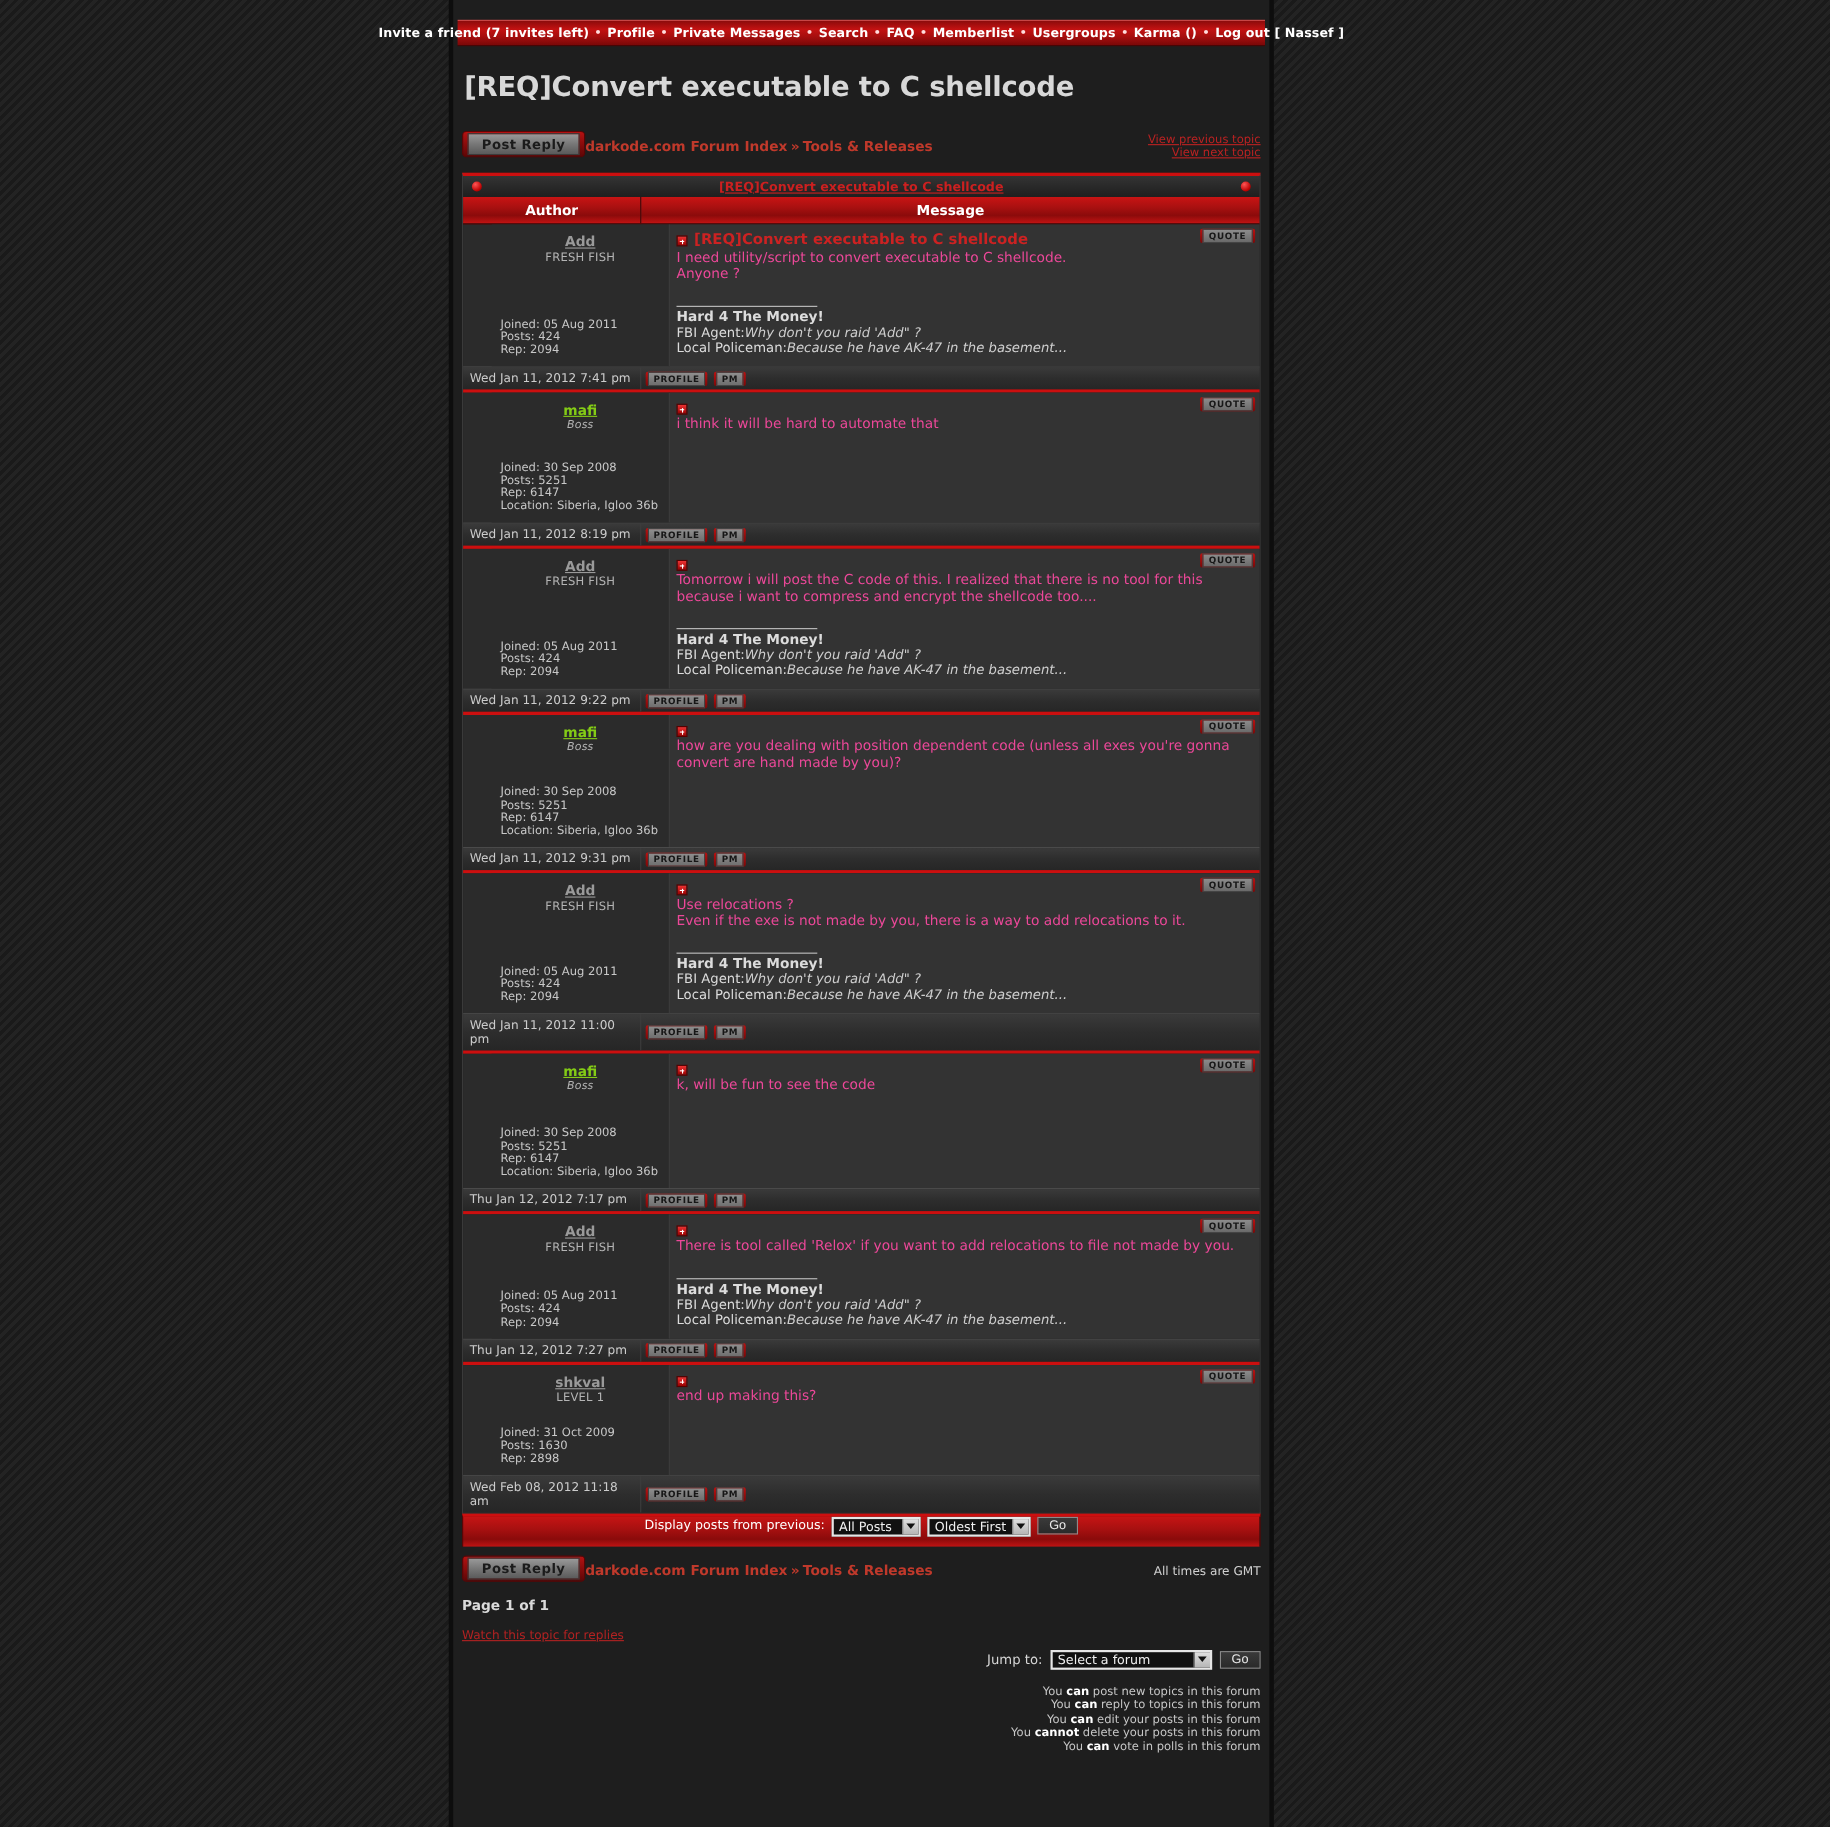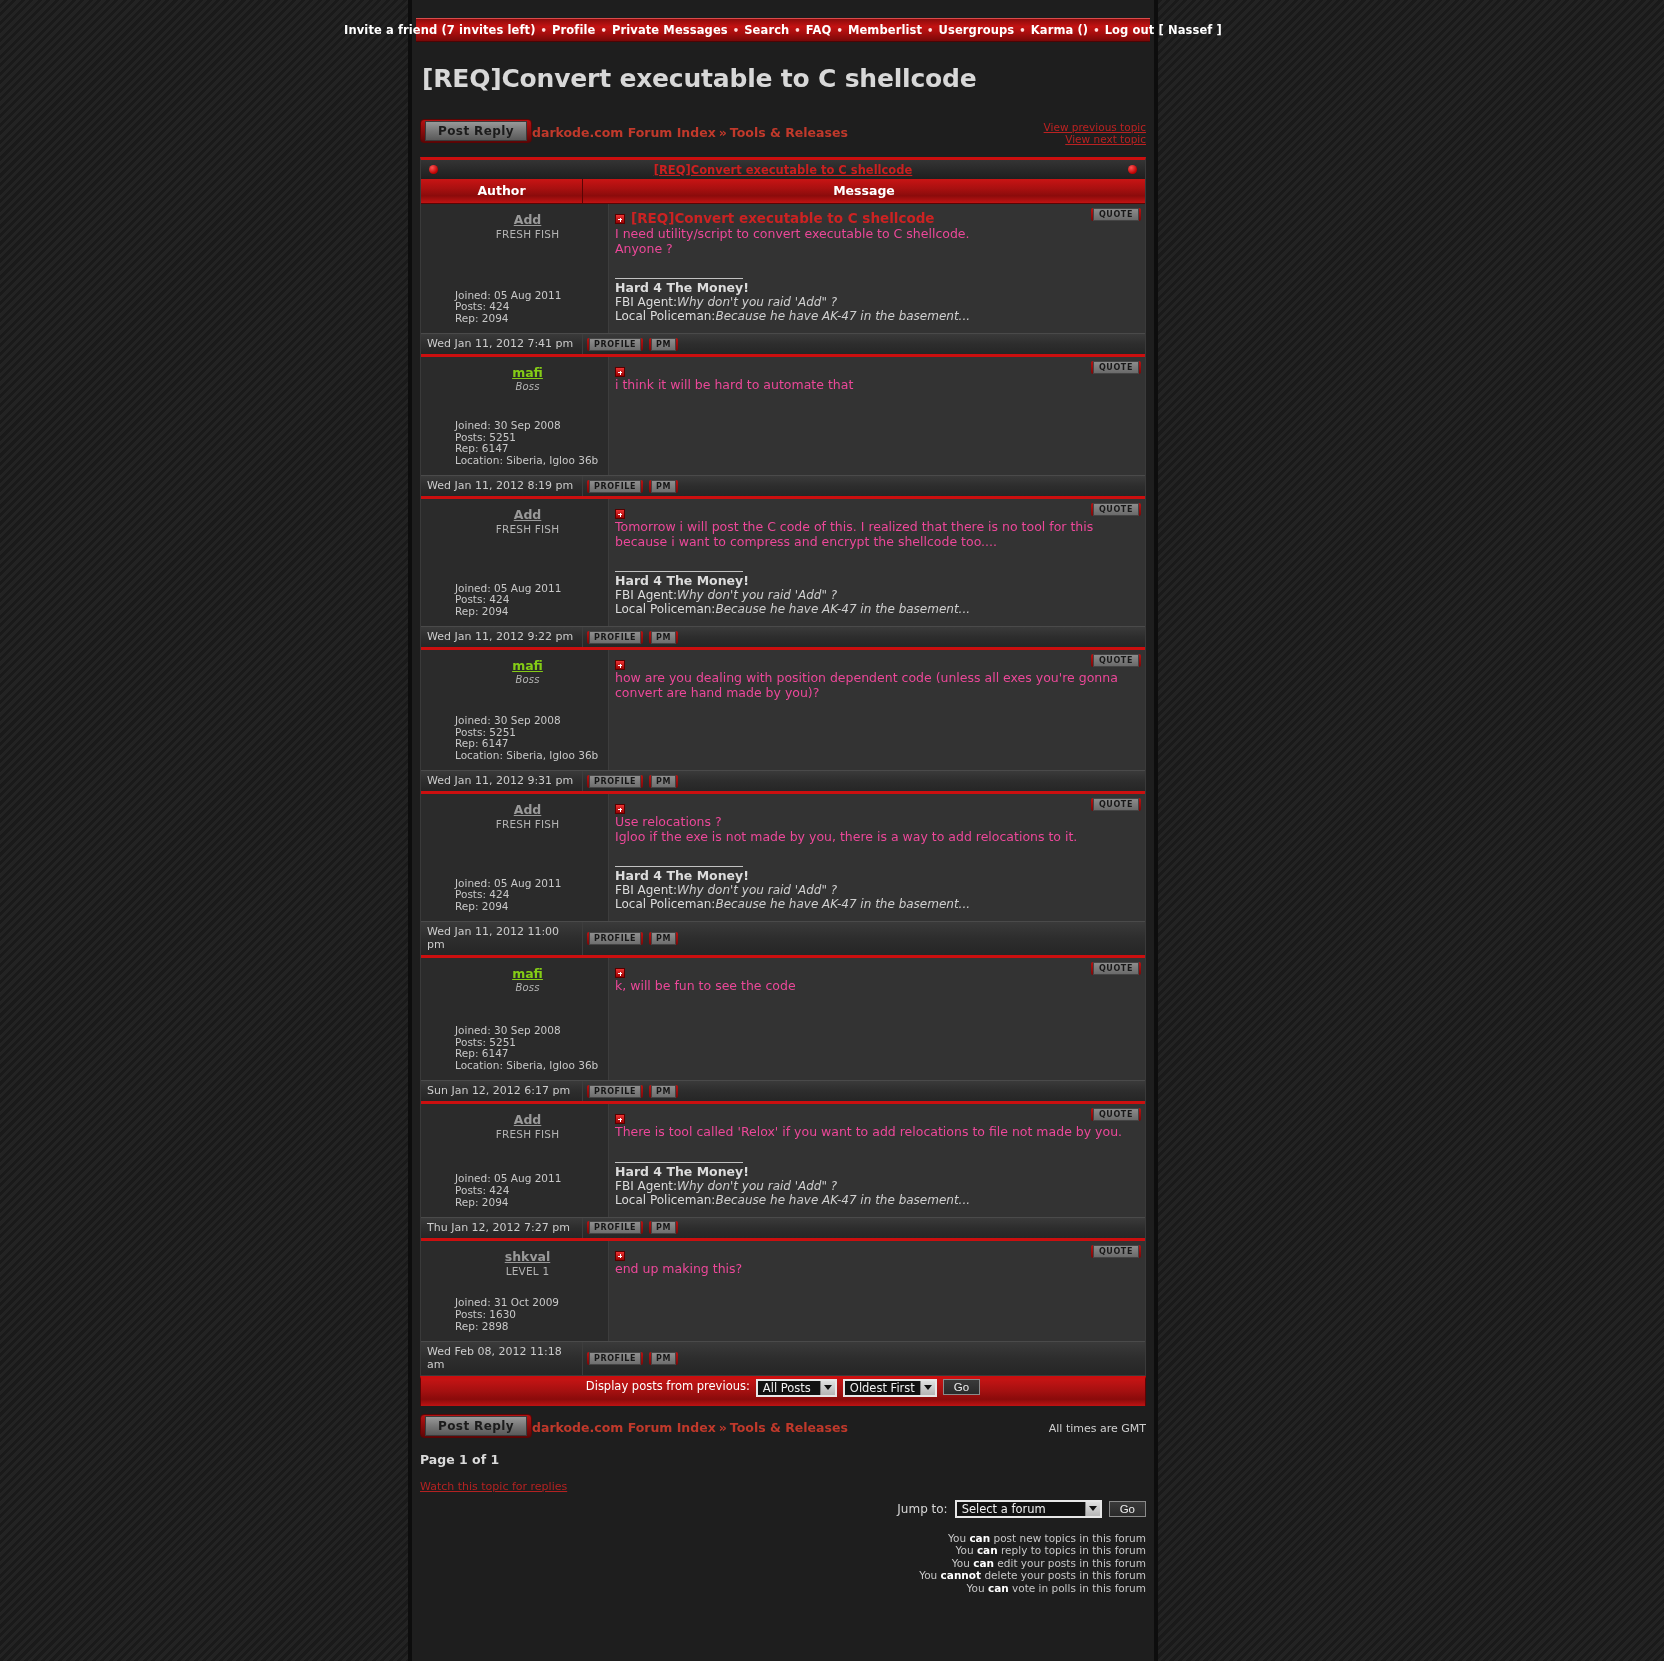--- a/index.html
+++ b/index.html
@@ -536,21 +536,21 @@
               </div>
             </div>
             <div class="pbody">
               <span class="quotebtn">
                 <span class="lbl">QUOTE</span>
               </span>
               <div class="subjline">
                 <span class="sqico"></span>
               </div>
               <div class="ptext">Use relocations ?
-Igloo if the exe is not made by you, there is a way to add relocations to it.</div>
+Even if the exe is not made by you, there is a way to add relocations to it.</div>
               <div class="sig">
                 <div class="rule"></div>
                 <div class="l1">Hard 4 The Money!</div>
                 <div class="l2"><b>FBI Agent:</b><i>Why don't you raid 'Add" ?</i></div>
                 <div class="l2"><b>Local Policeman:</b><i>Because he have AK-47 in the basement...</i></div>
               </div>
             </div>
           </div>
           <div class="pfoot">
             <div class="ptime">Wed Jan 11, 2012 11:00 pm</div>
@@ -580,21 +580,21 @@
               <span class="quotebtn">
                 <span class="lbl">QUOTE</span>
               </span>
               <div class="subjline">
                 <span class="sqico"></span>
               </div>
               <div class="ptext">k, will be fun to see the code</div>
             </div>
           </div>
           <div class="pfoot">
-            <div class="ptime">Sun Jan 12, 2012 6:17 pm</div>
+            <div class="ptime">Thu Jan 12, 2012 7:17 pm</div>
             <div class="pacts">
               <span class="minibtn">
                 <span class="lbl">PROFILE</span>
               </span>
               <span class="minibtn">
                 <span class="lbl">PM</span>
               </span>
             </div>
           </div>
         </div>

